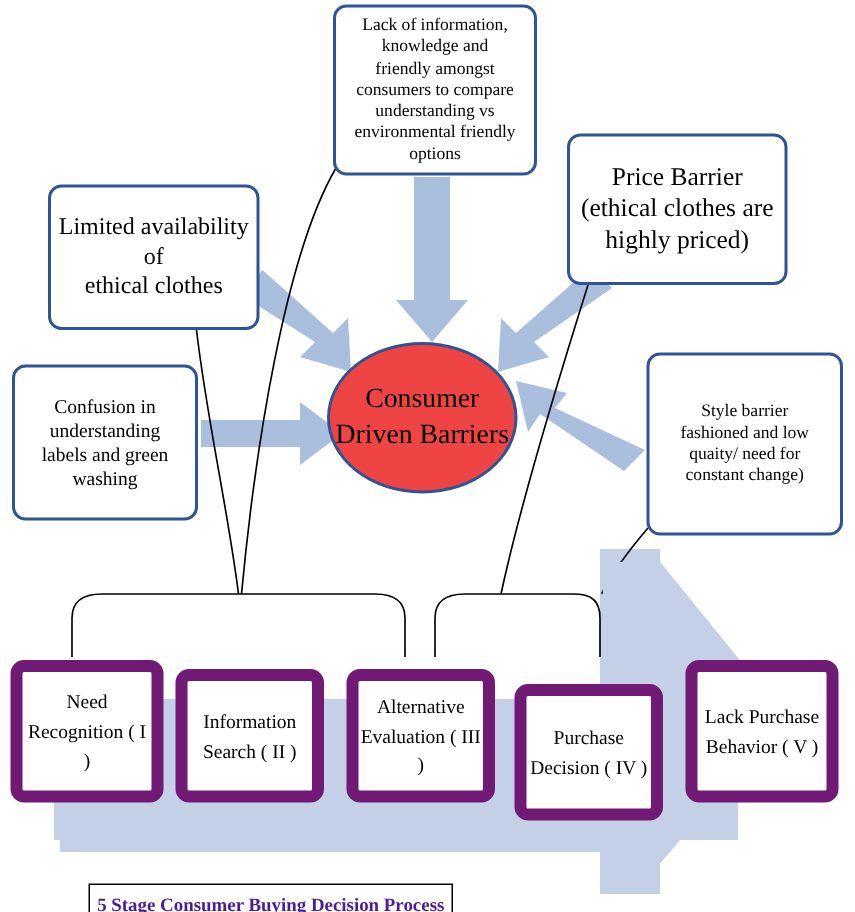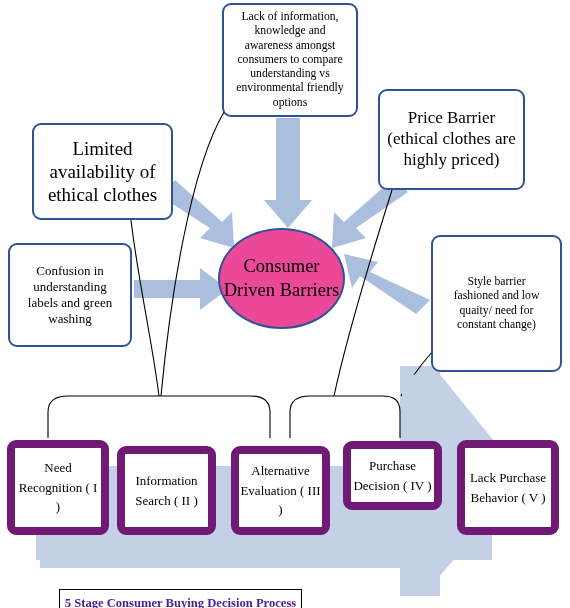--- a/index.html
+++ b/index.html
@@ -40,21 +40,21 @@
   }
   .node span {
     display: block;
     width: 100%;
   }
   .circle {
     position: absolute;
     box-sizing: border-box;
     border: 2px solid #2f5496;
     border-radius: 50%;
-    background: #ec4899;
+    background: #ef4444;
     display: flex;
     align-items: center;
     justify-content: center;
     text-align: center;
     line-height: 1.28;
   }
   #center-circle {
     left: 218px;
     top: 228px;
     width: 127px;
@@ -73,54 +73,54 @@
     top: 89px;
     width: 147px;
     height: 101px;
     font-size: 17px;
   }
   #box-limited {
     left: 32px;
     top: 123px;
     width: 141px;
     height: 97px;
-    font-size: 19px;
+    font-size: 16px;
   }
   #box-confusion {
     left: 8px;
     top: 243px;
     width: 124px;
     height: 104px;
     font-size: 13px;
   }
   #box-style {
     left: 431px;
     top: 235px;
     width: 131px;
-    height: 137px;
+    height: 122px;
     font-size: 11.7px;
     text-align: center;
   }
   .stage-box {
     position: absolute;
     box-sizing: border-box;
     border: 8px solid #701a75;
     border-radius: 9px;
     background: #ffffff;
     display: flex;
     align-items: center;
     justify-content: center;
     text-align: center;
     font-size: 13px;
     line-height: 1.5;
   }
   #stage-1 { left: 7px;   top: 440px; width: 102px; height: 95px; }
   #stage-2 { left: 117px; top: 446px; width: 99px;  height: 89px; }
   #stage-3 { left: 231px; top: 446px; width: 99px;  height: 89px; }
-  #stage-4 { left: 343px; top: 441px; width: 99px;  height: 69px; }
+  #stage-4 { left: 343px; top: 456px; width: 99px;  height: 91px; }
   #stage-5 { left: 457px; top: 440px; width: 102px; height: 95px; }
   #caption {
     position: absolute;
     left: 59px;
     top: 589px;
     width: 243px;
     height: 28px;
     box-sizing: border-box;
     border: 1.5px solid #000000;
     background: #ffffff;
@@ -169,21 +169,21 @@
       <span>Consumer</span>
       <span>Driven</span>
       <span>Barriers</span>
     </span>
   </div>
 
   <div class="node" id="box-lack">
     <span>
       <span>Lack of information,</span>
       <span>knowledge and</span>
-      <span>awareness amongst</span>
+      <span>friendly amongst</span>
       <span>consumers  to compare</span>
       <span>understanding vs</span>
       <span>environmental friendly</span>
       <span>options</span>
     </span>
   </div>
 
   <div class="node" id="box-price">
     <span>
       <span>Price Barrier</span>

